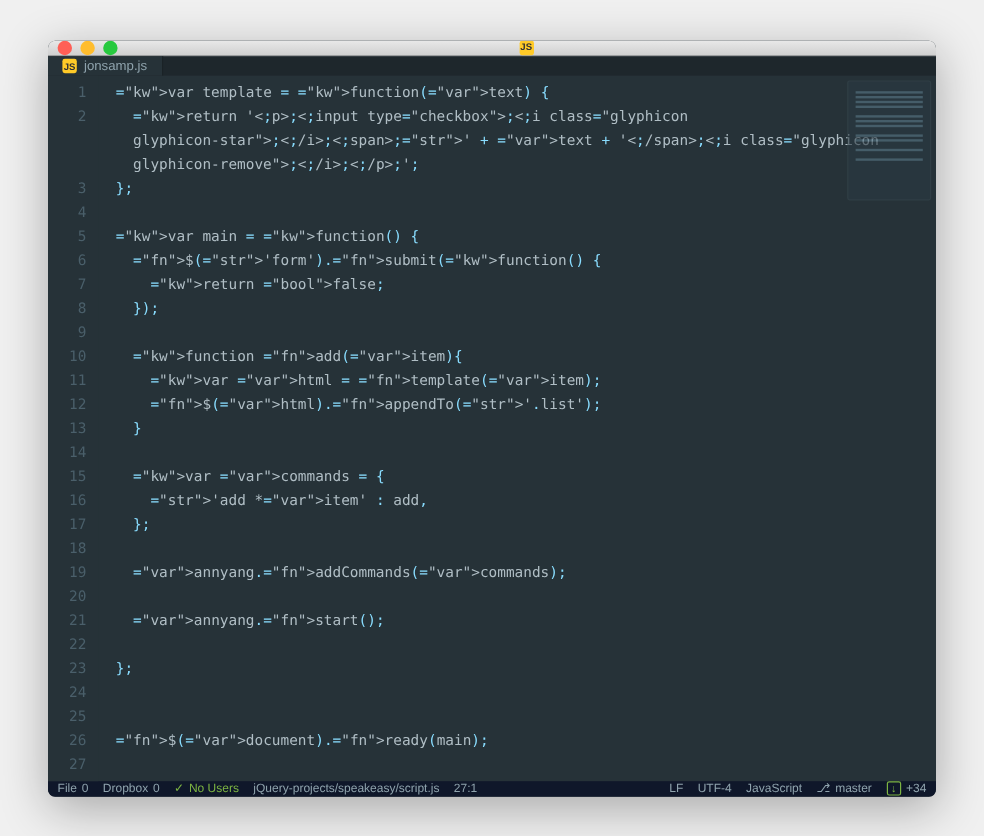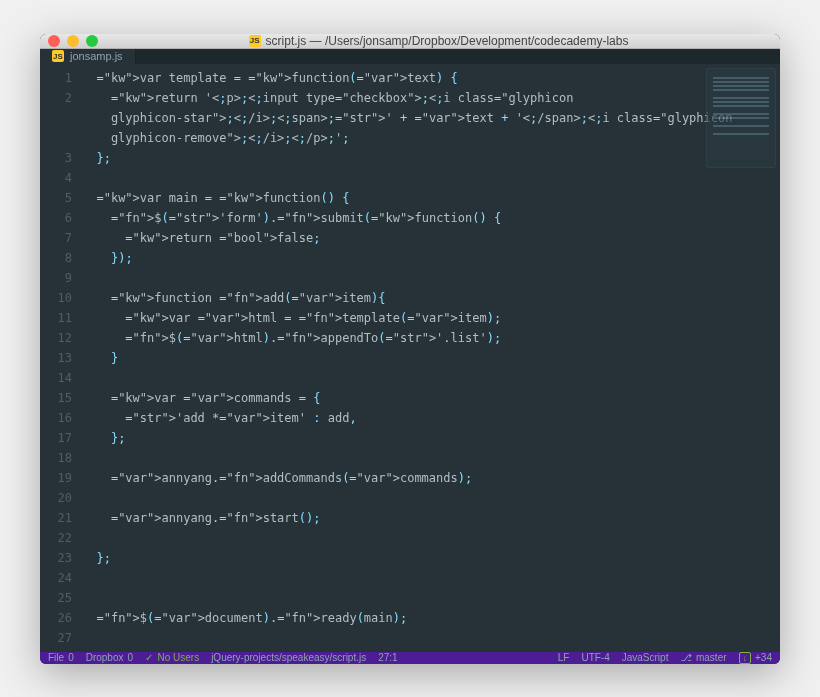--- a/index.html
+++ b/index.html
@@ -13,39 +13,38 @@
 .title-wrap { flex: 1; display: flex; align-items: center; justify-content: center; gap: 5px; font-size: 12px; color: #444; }
 .title-icon { width: 12px; height: 12px; background: #ffca28; border-radius: 2px; display: flex; align-items: center; justify-content: center; font-size: 8px; font-weight: bold; color: #333; }
 .tabbar { height: 28px; background: #1e272c; display: flex; align-items: stretch; }
 .tab { display: flex; align-items: center; gap: 6px; padding: 0 12px; background: #263238; font-size: 11px; color: #8fa3ad; border-right: 1px solid #1a2226; }
 .tab-icon { width: 12px; height: 12px; background: #ffca28; border-radius: 2px; display: flex; align-items: center; justify-content: center; font-size: 8px; font-weight: bold; color: #333; }
 .editor { flex: 1; display: flex; position: relative; font-family: Menlo, Monaco, Consolas, monospace; font-size: 12px; line-height: 20px; }
 .gutter { width: 42px; background: #263238; color: #4a5f6a; text-align: right; padding: 4px 10px 4px 0; user-select: none; }
 .code { flex: 1; padding: 4px 0; color: #b0bec5; white-space: pre; overflow: hidden; }
 .minimap { position: absolute; top: 4px; right: 4px; width: 70px; height: 100px; background: #2a3942; border: 1px solid #37474f; opacity: 0.6; border-radius: 2px; }
 .minimap::before { content:""; display:block; margin:8px 6px; height:2px; background:#5a7a8a; box-shadow: 0 4px 0 #5a7a8a, 0 8px 0 #5a7a8a, 0 12px 0 #5a7a8a, 0 20px 0 #5a7a8a, 0 24px 0 #5a7a8a, 0 28px 0 #5a7a8a, 0 36px 0 #5a7a8a, 0 40px 0 #5a7a8a, 0 48px 0 #5a7a8a, 0 56px 0 #5a7a8a; }
-.statusbar { height: 22px; background: #4c1d95; display: flex; align-items: center; font-size: 10px; color: #8fa3ad; padding: 0 8px; gap: 12px; }
+.statusbar { height: 22px; background: #0f172a; display: flex; align-items: center; font-size: 10px; color: #8fa3ad; padding: 0 8px; gap: 12px; }
 .statusbar .spacer { flex: 1; }
 .status-item { display: flex; align-items: center; gap: 4px; }
 .ok { color: #7cb342; }
 .plus-box { border: 1px solid #7cb342; color: #7cb342; padding: 0 3px; border-radius: 2px; font-size: 9px; }
 .punc { color: #89ddff; }
 </style>
 </head>
 <body>
 
 <div class="window">
 
   <div class="titlebar">
     <div class="traffic red"></div>
     <div class="traffic yellow"></div>
     <div class="traffic green"></div>
     <div class="title-wrap">
       <span class="title-icon">JS</span>
-      <span>script.js — /Users/jonsamp/Dropbox/Development/codecademy-labs</span>
     </div>
   </div>
 
   <div class="tabbar">
     <div class="tab">
       <span class="tab-icon">JS</span>
       <span>jonsamp.js</span>
     </div>
   </div>
 

